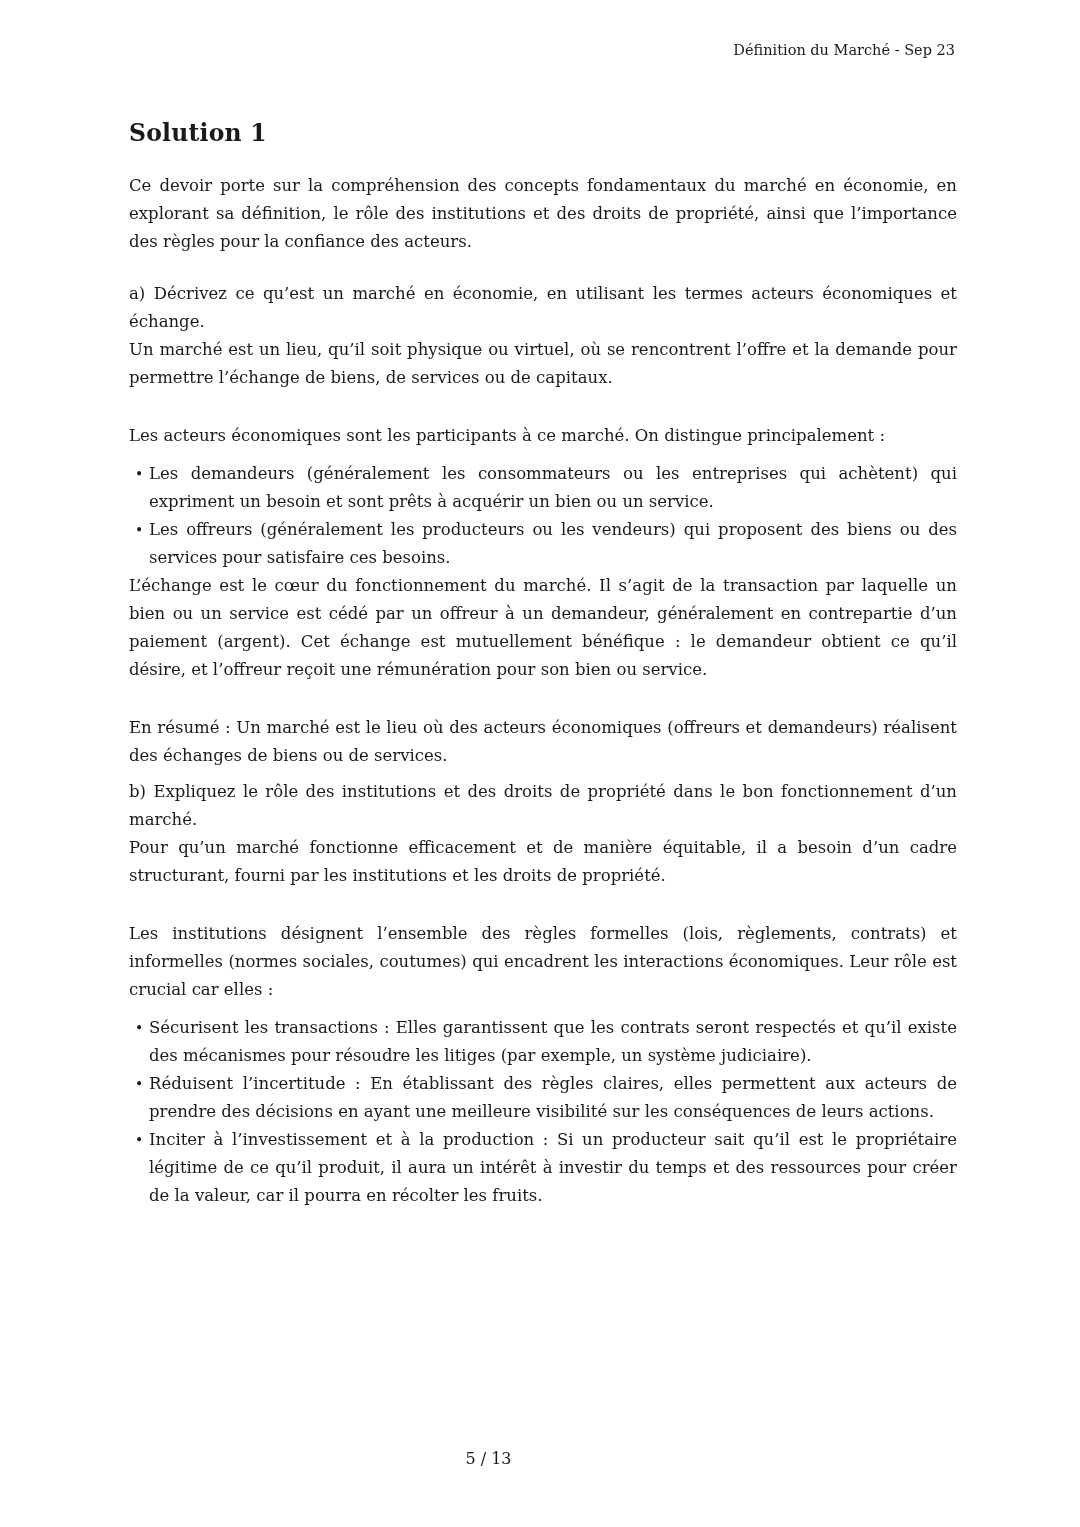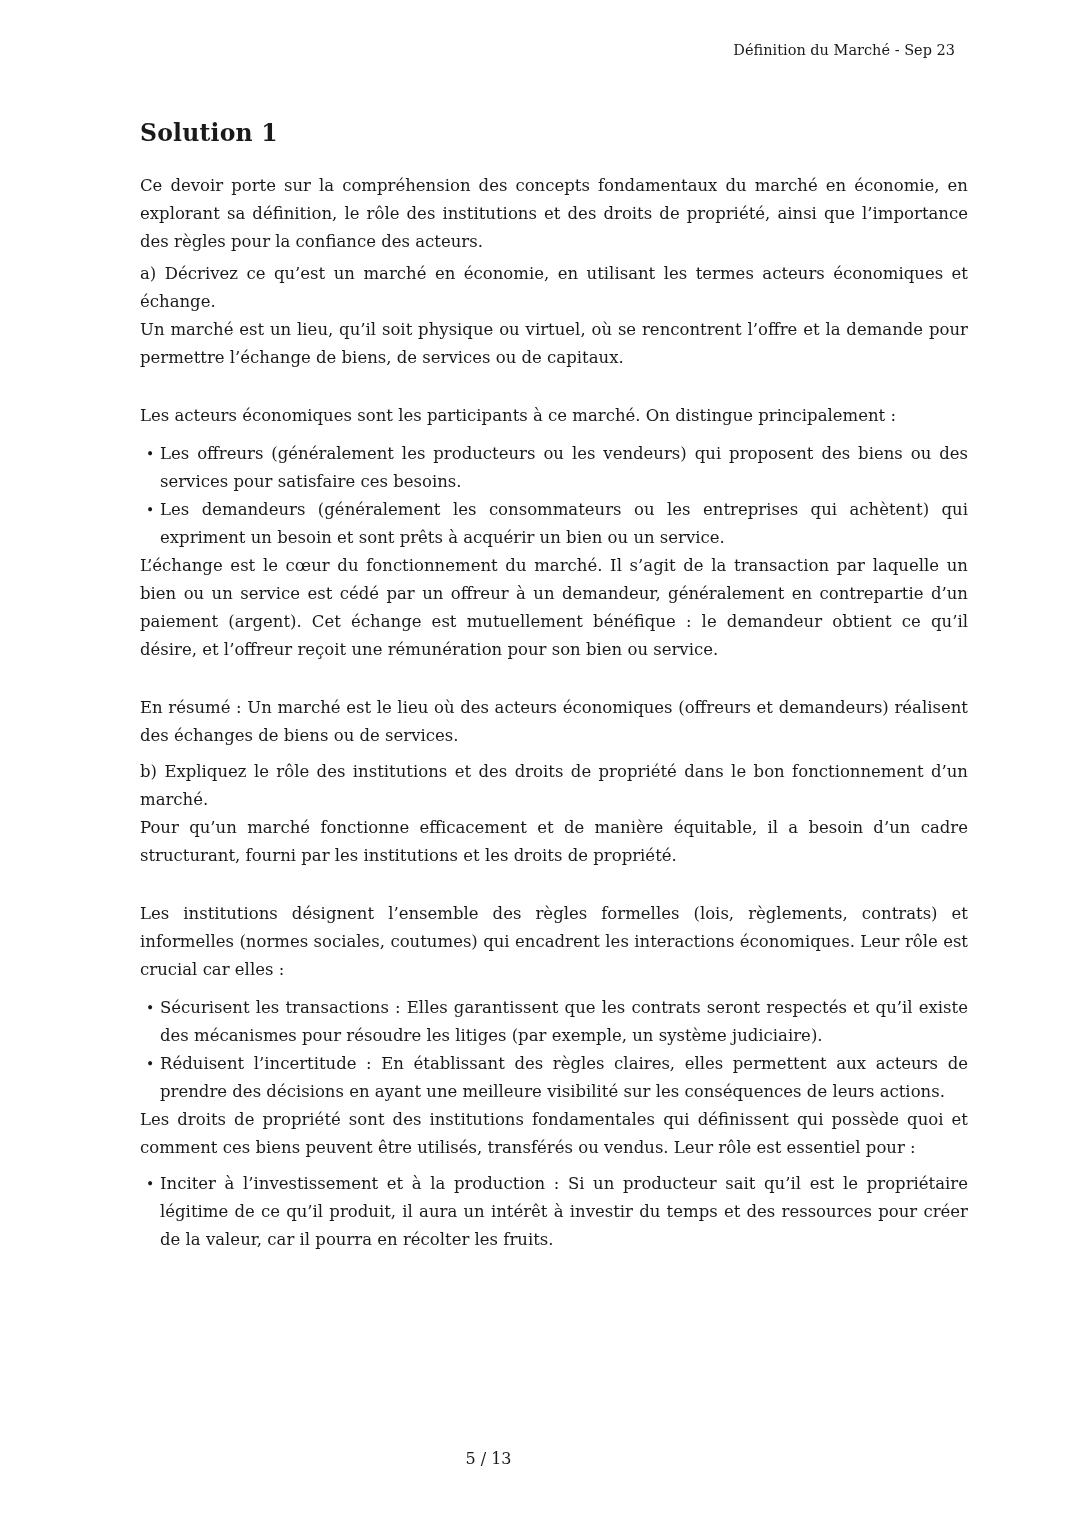--- a/index.html
+++ b/index.html
@@ -22,21 +22,21 @@
     top: 41px;
     right: 125px;
     font-size: 14.5px;
     line-height: 18px;
     color: #1a1a1a;
     white-space: nowrap;
   }
   .content {
     position: absolute;
     top: 118px;
-    left: 140px;
+    left: 129px;
     width: 828px;
   }
   .title {
     font-size: 23.5px;
     font-weight: bold;
     margin: 0 0 24px 0;
     line-height: 30px;
     letter-spacing: 0.2px;
   }
   .para {
@@ -44,21 +44,21 @@
     line-height: 28px;
     text-align: justify;
     margin: 0;
     hyphens: auto;
     -webkit-hyphens: auto;
   }
   .bold { font-weight: normal; }
   .b { font-weight: normal; }
   .mb-8  { margin-bottom: 8px; }
   .mb-10 { margin-bottom: 10px; }
-  .mb-16 { margin-bottom: 4px; }
+  .mb-16 { margin-bottom: 24px; }
   .mb-26 { margin-bottom: 26px; }
   .mb-30 { margin-bottom: 30px; }
   ul.list {
     margin: 0;
     padding: 0 0 0 20px;
     list-style: none;
   }
   ul.list > li {
     position: relative;
     font-size: 16.5px;
@@ -100,40 +100,39 @@
 
     <p class="para mb-16"><span>Ce devoir porte sur la compréhension des concepts fondamentaux du marché en économie, en explorant sa définition, le rôle des institutions et des droits de propriété, ainsi que l’importance des règles pour la confiance des acteurs.</span></p>
 
     <p class="para bold">a) Décrivez ce qu’est un marché en économie, en utilisant les termes acteurs économiques et échange.</p>
 
     <p class="para mb-30"><span>Un marché est un lieu, qu’il soit physique ou virtuel, où se rencontrent l’offre et la demande pour permettre l’échange de biens, de services ou de capitaux.</span></p>
 
     <p class="para mb-10"><span>Les </span><span class="b">acteurs économiques</span><span> sont les participants à ce marché. On distingue principalement :</span></p>
 
     <ul class="list mb-30">
+      <li><span>Les </span><span class="b">demandeurs</span><span> (généralement les consommateurs ou les entreprises qui achètent) qui expriment un besoin et sont prêts à acquérir un bien ou un service.</span></li>
       <li><span>Les </span><span class="b">offreurs</span><span> (généralement les producteurs ou les vendeurs) qui proposent des biens ou des services pour satisfaire ces besoins.</span></li>
-      <li><span>Les </span><span class="b">demandeurs</span><span> (généralement les consommateurs ou les entreprises qui achètent) qui expriment un besoin et sont prêts à acquérir un bien ou un service.</span></li>
     </ul>
 
     <p class="para mb-30"><span>L’</span><span class="b">échange</span><span> est le cœur du fonctionnement du marché. Il s’agit de la transaction par laquelle un bien ou un service est cédé par un offreur à un demandeur, généralement en contrepartie d’un paiement (argent). Cet échange est mutuellement bénéfique : le demandeur obtient ce qu’il désire, et l’offreur reçoit une rémunération pour son bien ou service.</span></p>
 
     <p class="para mb-8"><span class="b">En résumé :</span><span> Un marché est le lieu où des </span><span class="b">acteurs économiques</span><span> (offreurs et demandeurs) réalisent des </span><span class="b">échanges</span><span> de biens ou de services.</span></p>
 
     <p class="para bold">b) Expliquez le rôle des institutions et des droits de propriété dans le bon fonctionnement d’un marché.</p>
 
     <p class="para mb-30"><span>Pour qu’un marché fonctionne efficacement et de manière équitable, il a besoin d’un cadre structurant, fourni par les institutions et les droits de propriété.</span></p>
 
     <p class="para mb-10"><span>Les </span><span class="b">institutions</span><span> désignent l’ensemble des règles formelles (lois, règlements, contrats) et informelles (normes sociales, coutumes) qui encadrent les interactions économiques. Leur rôle est crucial car elles :</span></p>
 
     <ul class="list mb-26">
       <li><span class="b">Sécurisent les transactions :</span><span> Elles garantissent que les contrats seront respectés et qu’il existe des mécanismes pour résoudre les litiges (par exemple, un système judiciaire).</span></li>
       <li><span class="b">Réduisent l’incertitude :</span><span> En établissant des règles claires, elles permettent aux acteurs de prendre des décisions en ayant une meilleure visibilité sur les conséquences de leurs actions.</span></li>
     </ul>
 
-    <p class="para mb-8"><span>Les </span><span class="b">droits de propriété</span><span> sont des institutions fondamentales qui définissent qui possède quoi et comment ces biens peuvent être utilisés, transférés ou vendus. Leur rôle est essentiel pour :</span></p>
 
     <ul class="list">
       <li><span class="b">Inciter à l’investissement et à la production :</span><span> Si un producteur sait qu’il est le propriétaire légitime de ce qu’il produit, il aura un intérêt à investir du temps et des ressources pour créer de la valeur, car il pourra en récolter les fruits.</span></li>
     </ul>
 
   </main>
 
   <div class="page-number">5 / 13</div>
 
 </div>

